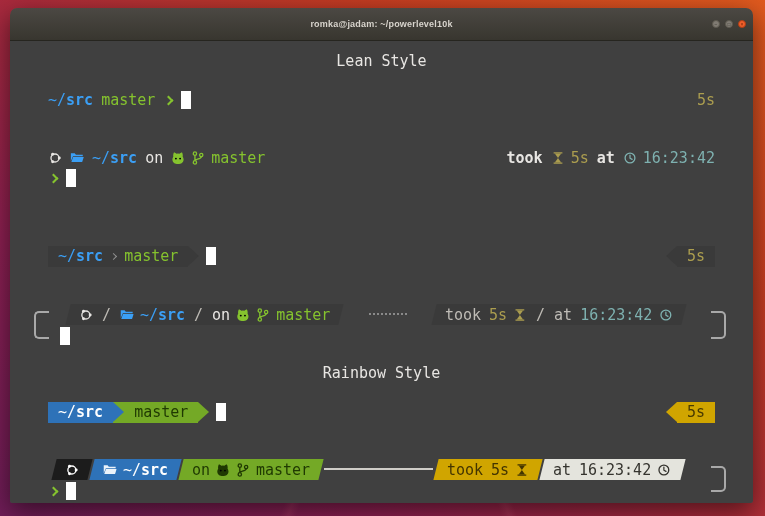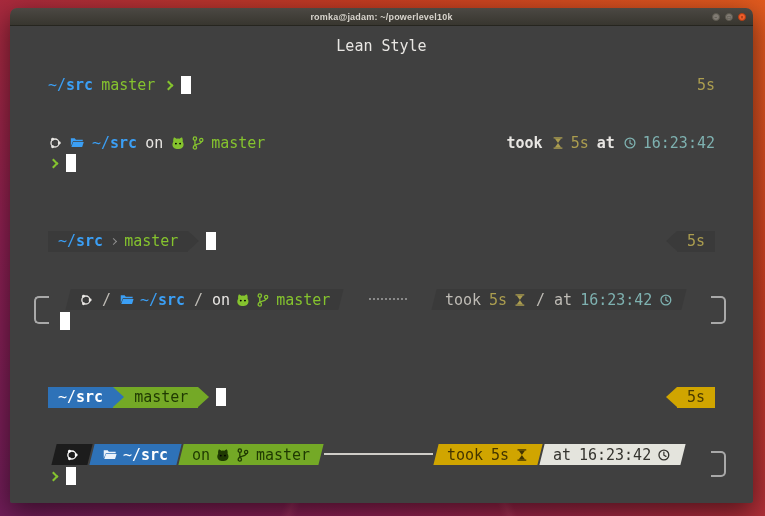--- a/index.html
+++ b/index.html
@@ -15,21 +15,21 @@
     background:
       linear-gradient(217deg, #e05a1e 0%, #c43c22 28%, #a92a3c 52%, #8e2052 74%, #6f1d58 100%);
     position:relative;
   }
   .wall-accent{position:absolute;left:0;right:0;bottom:0;height:120px;pointer-events:none;
     background:linear-gradient(110deg, rgba(255,255,255,0) 40%, rgba(255,120,140,.12) 41%, rgba(255,255,255,0) 42%),
                linear-gradient(70deg, rgba(255,255,255,0) 62%, rgba(255,140,160,.10) 63%, rgba(255,255,255,0) 64%);}
   
   .window{position:absolute;left:10px;top:8px;width:743px;height:495px;
     border-radius:7px 7px 2px 2px;box-shadow:0 8px 26px rgba(0,0,0,.55);overflow:hidden;}
-  .titlebar{height:18px;background:linear-gradient(#4b4843,#38362f);
+  .titlebar{height:33px;background:linear-gradient(#4b4843,#38362f);
     border-bottom:1px solid #26251f;display:flex;align-items:center;position:relative;}
   .titlebar-title{flex:1;text-align:center;font-family:"Liberation Sans",sans-serif;
     font-size:9px;font-weight:bold;color:#d8d4cd;letter-spacing:.2px;}
   .win-buttons{position:absolute;right:7px;top:0;bottom:0;display:flex;align-items:center;gap:5px;}
   .win-btn{width:8px;height:8px;border-radius:50%;background:#807b73;border:1px solid #5d594f;
     font-size:5px;line-height:6px;text-align:center;color:#3a382f;font-family:"Liberation Sans",sans-serif;}
   .win-btn.close{background:var(--close_button);border-color:#b03d14;color:#7c2a0c;}
   .terminal{position:relative;height:478px;background:#404040;}
   
   .row{position:absolute;left:38px;right:38px;display:flex;align-items:center;}
@@ -252,20 +252,23 @@
             </span>
           </span>
         </span>
         <span style="width:22px;flex:none"></span>
       </div>
       <div class="brow" style="padding-left:26px">
         <span class="cursor" style="margin-left:0"></span>
       </div>
     </div>
 
+    <div class="row center-title" style="top:322px;height:20px">
+      <span class="t">Rainbow Style</span>
+    </div>
 
     <div class="row" style="top:360px;height:22px">
       <span class="seg" style="background:var(--rainbow_blue)">
         <span class="t" style="color:#fff">~/</span>
           <span class="t bold" style="color:#fff">src</span>
       </span>
       <span class="arrow-r" style="border-left-color:var(--rainbow_blue);margin-right:-11px;position:relative;z-index:2"></span>
       <span class="seg" style="background:var(--rainbow_green);padding-left:21px">
         <span class="t" style="color:#1f3902">master</span>
       </span>

